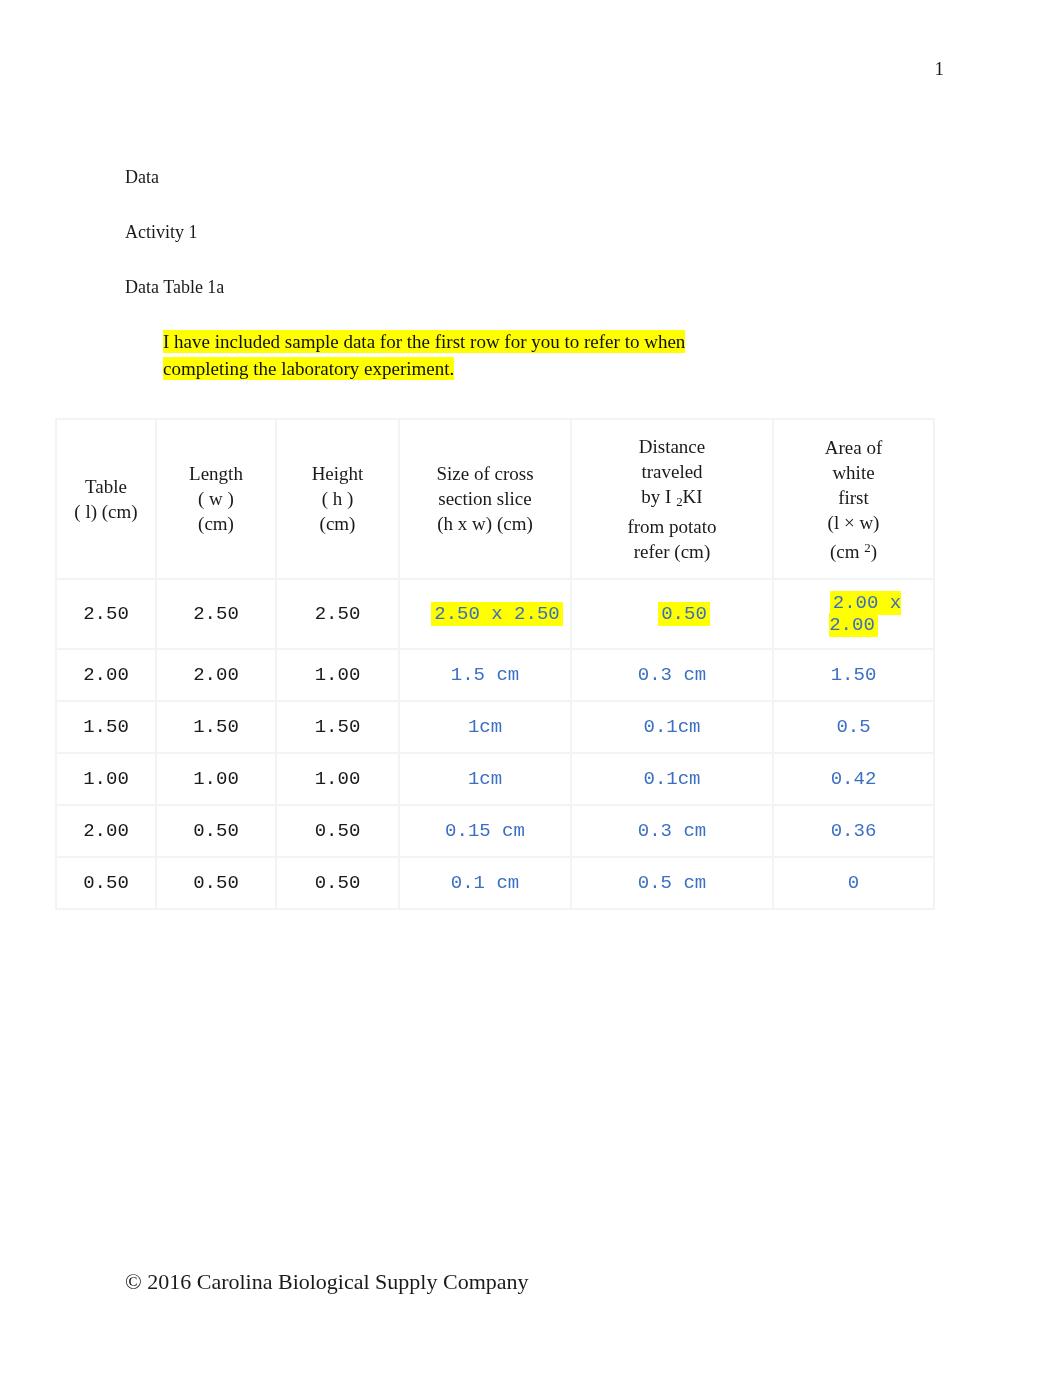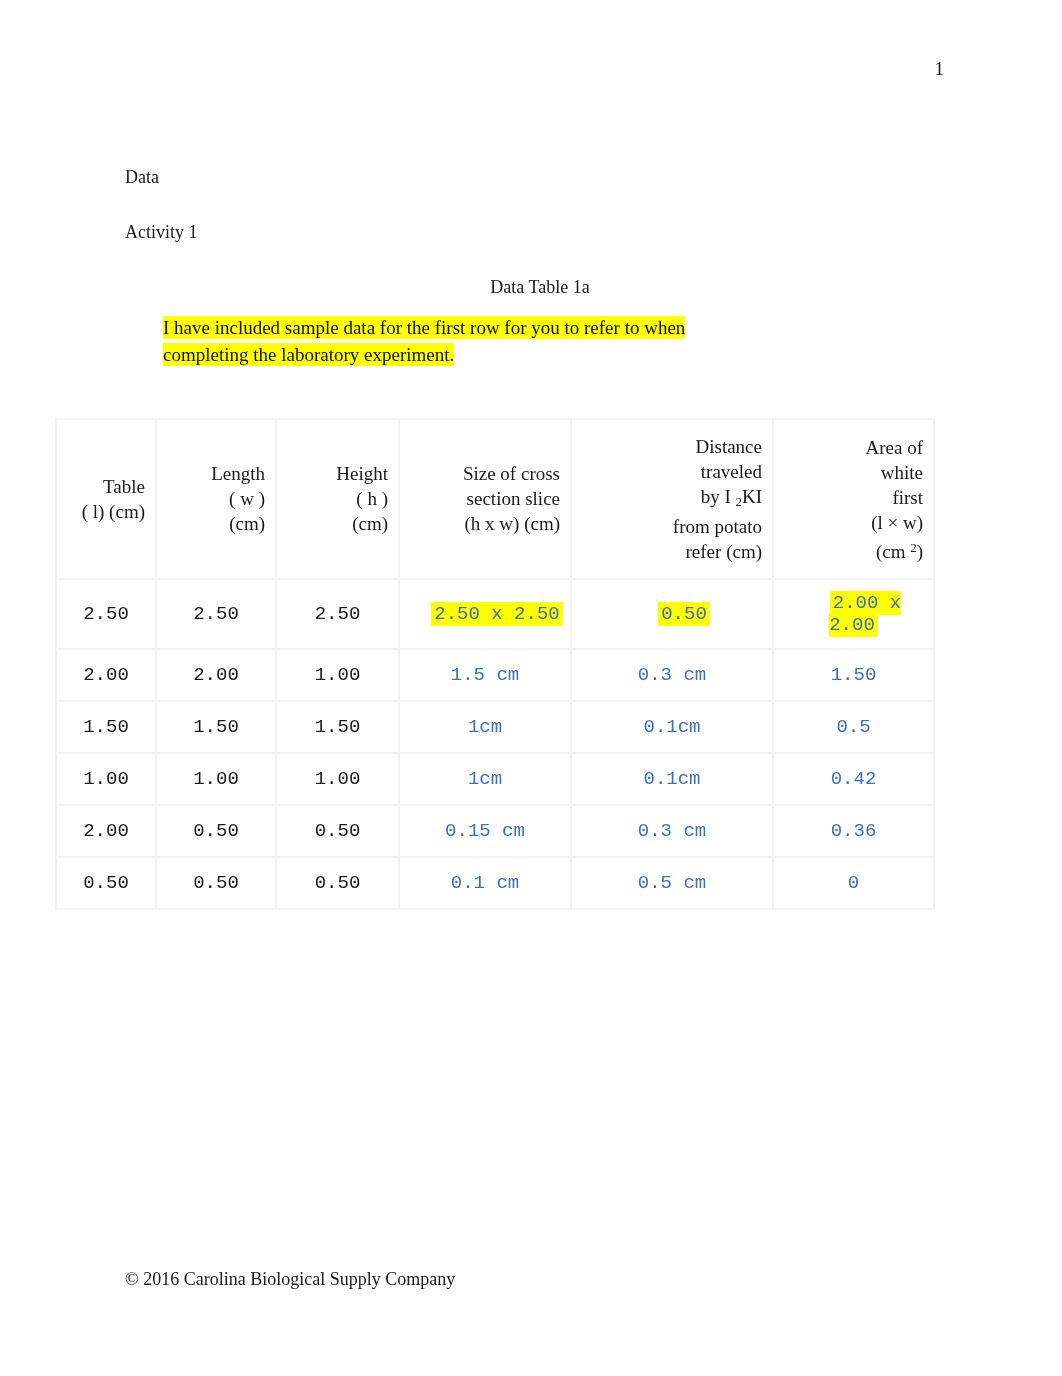--- a/index.html
+++ b/index.html
@@ -31,21 +31,21 @@
     width: 830px;
   }
 
   .heading {
     font-size: 18px;
     line-height: 1.0;
     color: #1a1a1a;
     margin: 0 0 37px 0;
   }
   .heading.h-activity { margin-bottom: 37px; }
-  .heading.h-table { margin-bottom: 18px; text-align: center; }
+  .heading.h-table { margin-bottom: 32px; }
 
   .note {
     font-size: 19px;
     line-height: 27px;
     margin: 0 0 26px 0;
     color: #111111;
     width: 740px;
     padding-left: 38px;
   }
   .note .hl-line {
@@ -78,21 +78,21 @@
   }
   
   col.c1 { width: 100px; }
   col.c2 { width: 120px; }
   col.c3 { width: 123px; }
   col.c4 { width: 172px; }
   col.c5 { width: 202px; }
   col.c6 { width: 161px; }
 
   table.data-table thead th {
-    text-align: right;
+    text-align: center;
     vertical-align: middle;
     padding: 14px 10px 14px 10px;
     line-height: 25px;
     height: 110px;
   }
   table.data-table thead th .hdr {
     display: block;
   }
   table.data-table tbody td {
     text-align: center;
@@ -109,21 +109,21 @@
     margin-left: 24px;
   }
 
   sub { font-size: 0.68em; vertical-align: -0.22em; }
   sup { font-size: 0.68em; vertical-align: 0.45em; }
 
   .footer {
     position: absolute;
     left: 125px;
     top: 1269px;
-    font-size: 18px;
+    font-size: 22px;
     color: #1a1a1a;
   }
 </style>
 </head>
 <body>
 
 <div class="page-number">1</div>
 
 <div class="content">
   <div class="heading h-data">Data</div>

